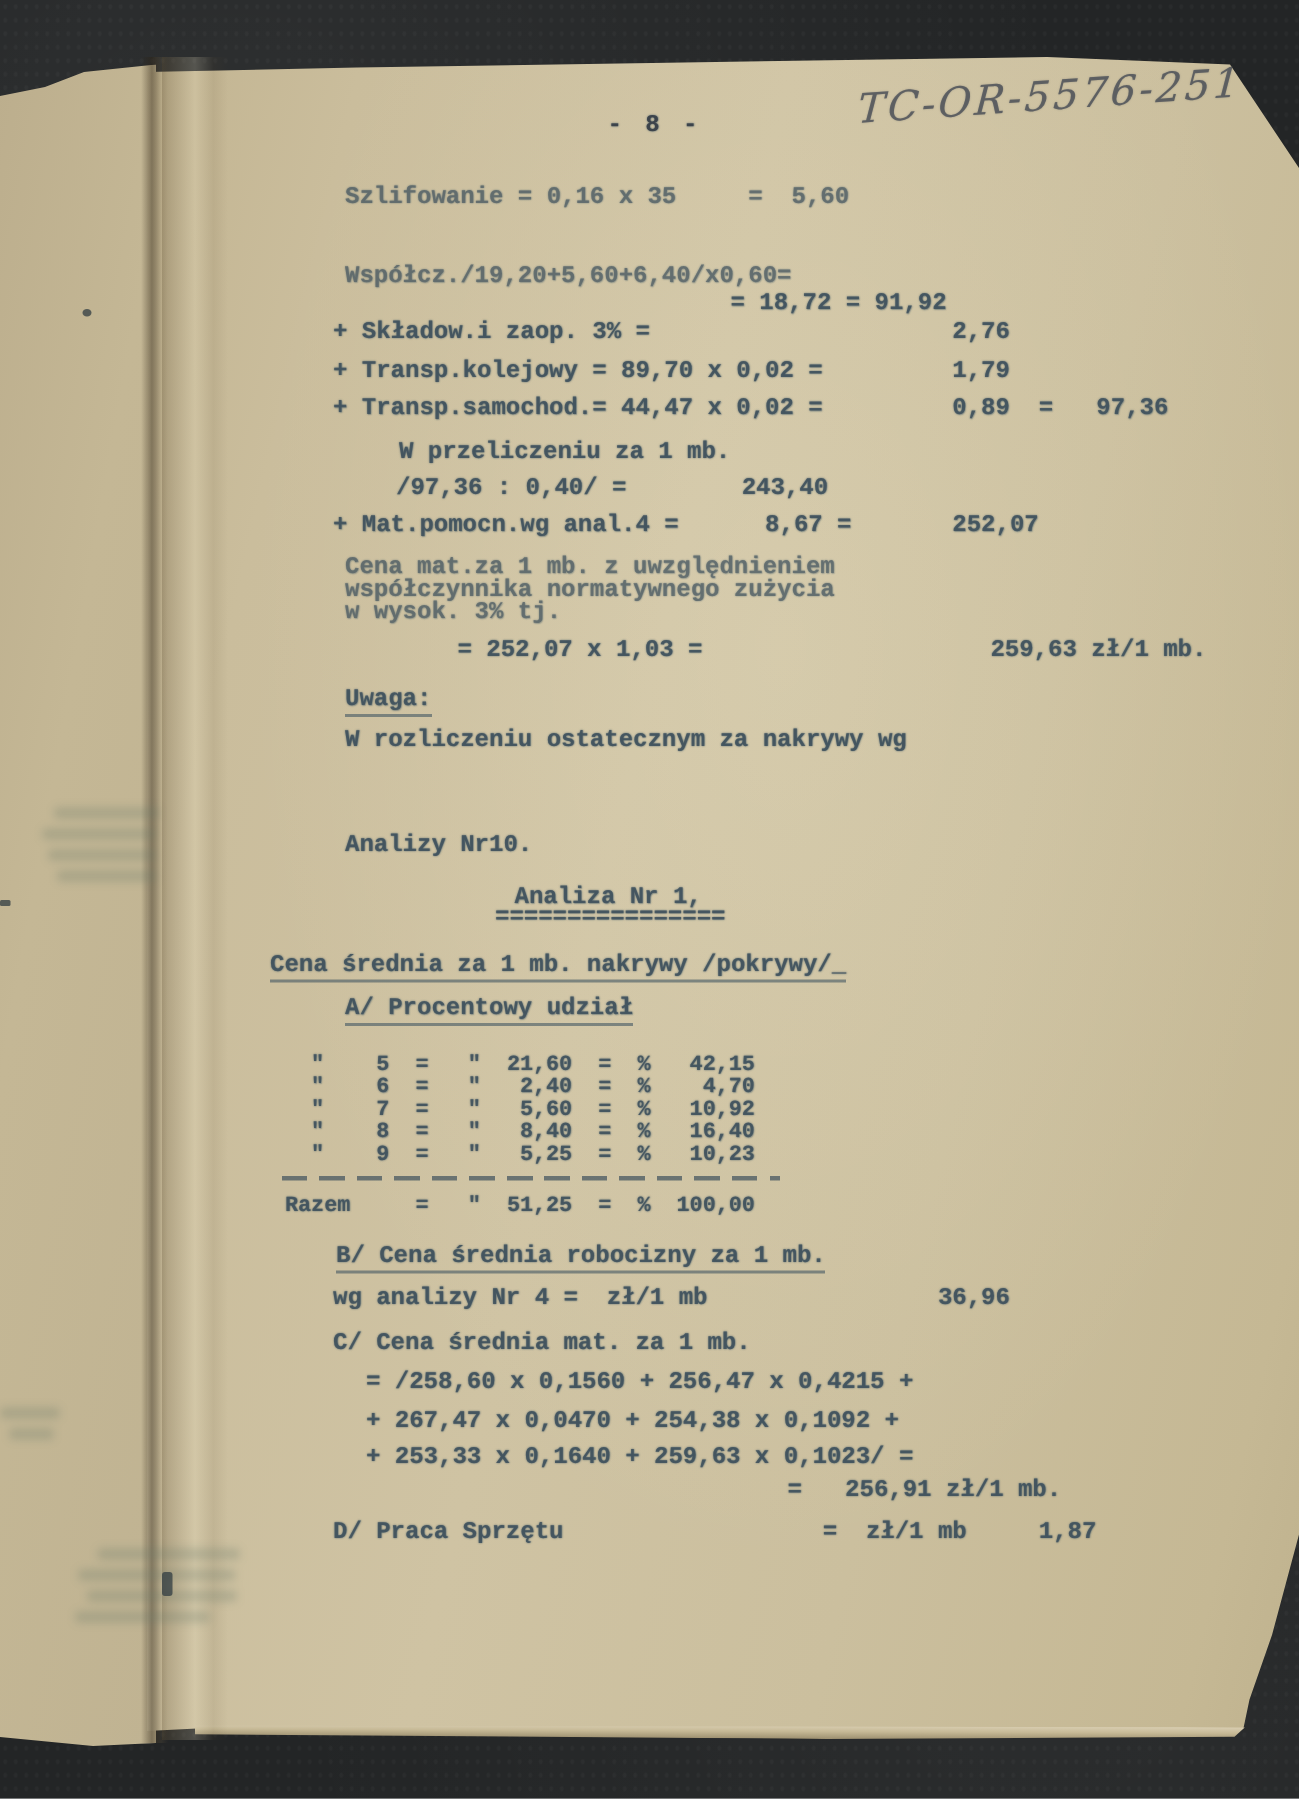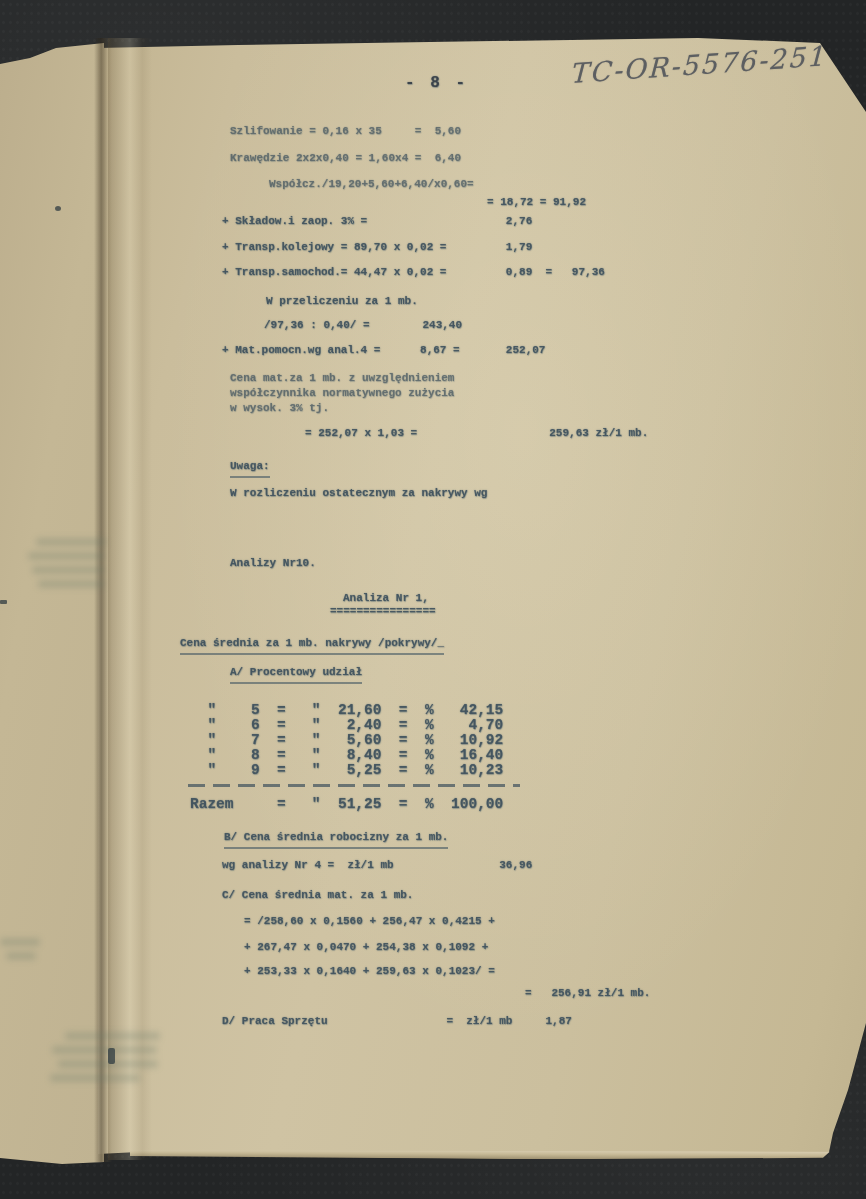--- a/index.html
+++ b/index.html
@@ -45,21 +45,21 @@
     position:absolute;left:130px;top:1150px;width:700px;height:9px;
     background:linear-gradient(#d9ceb2 0%,#c6b996 45%,#9d9070 100%);
     transform:rotate(.25deg);
     clip-path:polygon(0 2px,100% 0,99% 70%,60% 100%,0 85%);
     z-index:2;
   }
   
   .txt{position:absolute;z-index:6;white-space:pre;}
   .tl{
     font-family:"Liberation Mono","DejaVu Sans Mono",monospace;
-    font-size:11px;line-height:18px;font-weight:bold;
+    font-size:16px;line-height:18px;font-weight:bold;
     color:rgba(62,80,92,.85);
     text-shadow:0 0 1.4px rgba(70,92,104,.75),0.5px 0.5px 0.8px rgba(70,92,104,.35);
     letter-spacing:0;
   }
   .tr{font-size:14.5px;line-height:15px;}
   .faint{opacity:.78;}
   .ul{border-bottom:2px solid rgba(66,86,98,.6);padding-bottom:1px;}
   .pagenum{font-size:16px;letter-spacing:3px;color:rgba(55,62,70,.9);}
   .hw{
     font-family:"DejaVu Serif","Liberation Serif",serif;
@@ -107,22 +107,21 @@
     <div class="row" style="width:90px;margin-left:10px;"></div>
   </div>
   <div class="speck" style="left:55px;top:206px;width:6px;height:5px;"></div>
   <div class="speck" style="left:108px;top:1048px;width:7px;height:16px;border-radius:2px;"></div>
   <div class="speck" style="left:0px;top:600px;width:7px;height:4px;border-radius:1px;"></div>
 
   <div class="txt tl pagenum" style="left:405px;top:74px;">- 8 -</div>
   <div class="txt hw" style="left:572px;top:58px;">TC-OR-5576-251</div>
 
   <div class="txt tl faint" style="left:230px;top:122px;">Szlifowanie = 0,16 x 35     =  5,60</div>
-  <div class="txt tl faint" style="left:230px;top:149px;">Krawędzie 2x2x0,40 = 1,60x4 =  6,40</div>
-  <div class="txt tl faint" style="left:230px;top:175px;margin-left:39px;">Współcz./19,20+5,60+6,40/x0,60=</div>
+  <div class="txt tl faint" style="left:230px;top:175px;">Współcz./19,20+5,60+6,40/x0,60=</div>
   <div class="txt tl" style="left:487px;top:193px;">= 18,72 = 91,92</div>
   <div class="txt tl" style="left:222px;top:212px;">+ Składow.i zaop. 3% =                     2,76</div>
   <div class="txt tl" style="left:222px;top:238px;">+ Transp.kolejowy = 89,70 x 0,02 =         1,79</div>
   <div class="txt tl" style="left:222px;top:263px;">+ Transp.samochod.= 44,47 x 0,02 =         0,89  =   97,36</div>
 
   <div class="txt tl" style="left:230px;top:292px;margin-left:36px;">W przeliczeniu za 1 mb.</div>
   <div class="txt tl" style="left:264px;top:316px;">/97,36 : 0,40/ =        243,40</div>
   <div class="txt tl" style="left:222px;top:341px;">+ Mat.pomocn.wg anal.4 =      8,67 =       252,07</div>
 
   <div class="txt tl faint" style="left:230px;top:371px;line-height:15px;">Cena mat.za 1 mb. z uwzględnieniem</div>

